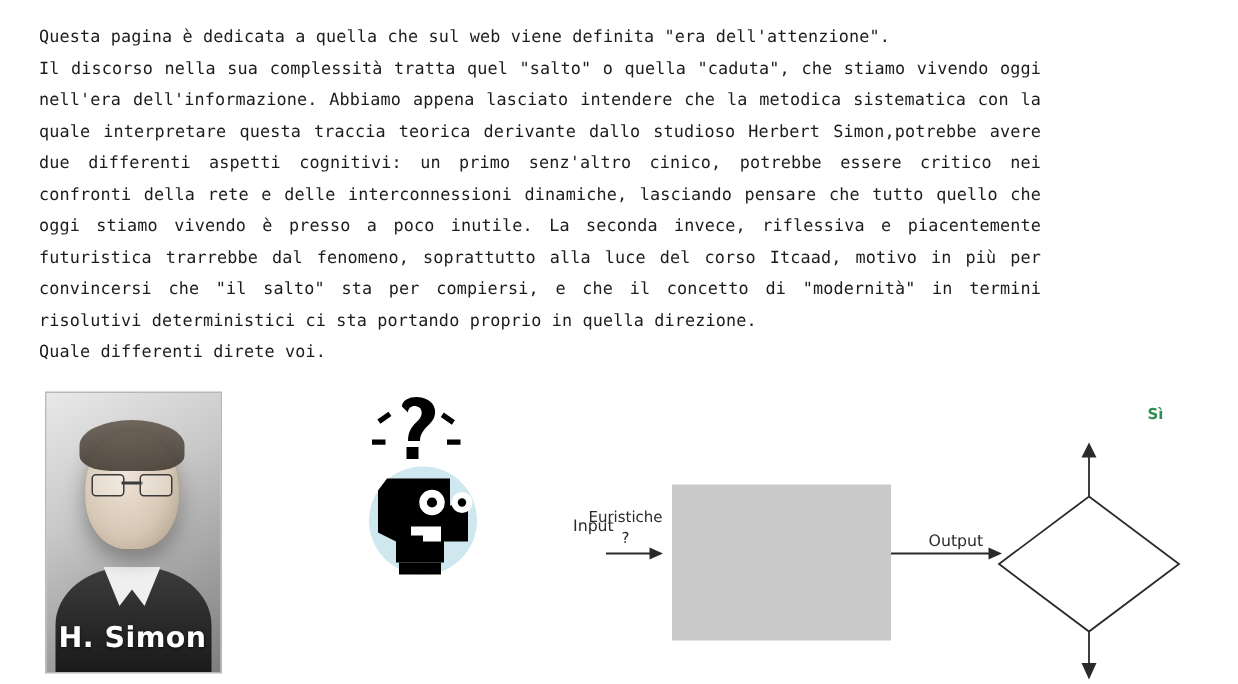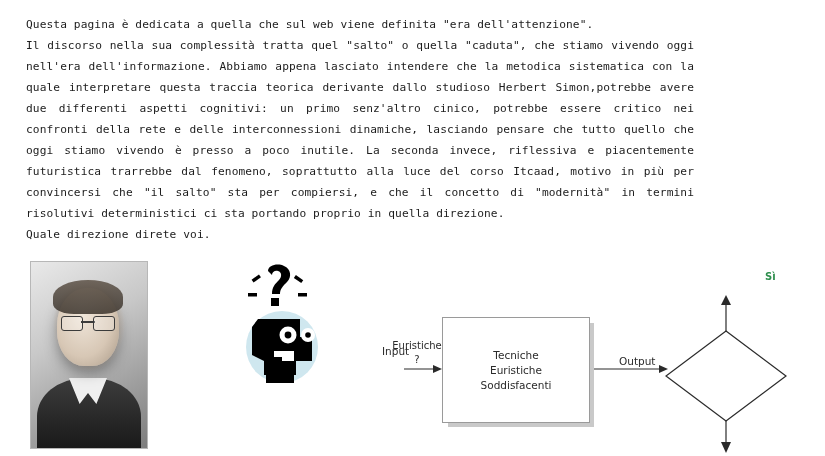--- a/index.html
+++ b/index.html
@@ -225,36 +225,37 @@
   }
 </style>
 </head>
 <body>
 
 <div class="page">
 
   <div class="body-text">
     <p class="para-line">Questa pagina è dedicata a quella che sul web viene definita "era dell'attenzione".</p>
     <p class="para-justify">Il discorso nella sua complessità tratta quel "salto" o quella "caduta", che stiamo vivendo oggi nell'era dell'informazione. Abbiamo appena lasciato intendere che la metodica sistematica con la quale interpretare questa traccia teorica derivante dallo studioso Herbert Simon,potrebbe avere due differenti aspetti cognitivi: un primo senz'altro cinico, potrebbe essere critico nei confronti della rete e delle interconnessioni dinamiche, lasciando pensare che tutto quello che oggi stiamo vivendo è presso a poco inutile. La seconda invece, riflessiva e piacentemente futuristica trarrebbe dal fenomeno, soprattutto alla luce del corso Itcaad, motivo in più per convincersi che  "il salto" sta per compiersi, e che il concetto di "modernità" in termini risolutivi deterministici ci sta portando proprio in quella direzione.</p>
-    <p class="para-line">Quale direzione direte voi.</p>
+    <p class="para-line">Quale differenti direte voi.</p>
   </div>
 
   <div class="figure-area">
 
     <div class="portrait">
       <div class="bg"></div>
       <div class="body-sil"></div>
       <div class="collar"></div>
       <div class="head"></div>
       <div class="hair"></div>
       <div class="glasses">
         <div class="lens l"></div>
         <div class="bridge"></div>
         <div class="lens r"></div>
       </div>
+      <div class="portrait-caption">H. Simon</div>
     </div>
 
     <div class="thinker">
       <div class="circle"></div>
       <svg width="120" height="135" viewBox="0 0 120 135">
 
         <path d="M34 8 C34 2, 44 0, 50 3 C57 6, 58 14, 53 19 C49 23, 46 26, 46 31
                  L38 31 C38 24, 41 21, 45 17 C48 14, 48 9, 44 8 C41 7, 38 9, 38 12 Z" fill="#000000"></path>
         <rect x="37" y="35" width="8" height="8" fill="#000000"></rect>
 
@@ -274,27 +275,20 @@
 
         <rect x="32" y="112" width="28" height="8" fill="#000000"></rect>
       </svg>
     </div>
 
     <div class="flow">
       <span class="flow-label" style="left:6px; top:58px;">Input</span>
       <span class="flow-label" style="left:243px; top:68px;text-align:center;">Output</span>
 
       <div class="proc-shadow"></div>
-      <div class="proc-box">
-        <div class="proc-text">
-          <div>Tecniche</div>
-          <div>Euristiche</div>
-          <div>Soddisfacenti</div>
-        </div>
-      </div>
 
       <svg width="460" height="180" viewBox="0 0 460 180" style="position:absolute; left:0; top:0;">
 
         <line x1="42" y1="82" x2="76" y2="82" stroke="#2a2a2a" stroke-width="1.2"></line>
         <polygon points="80,82 71,78 71,86" fill="#2a2a2a"></polygon>
 
         <line x1="232" y1="82" x2="302" y2="82" stroke="#2a2a2a" stroke-width="1.2"></line>
         <polygon points="306,82 297,78 297,86" fill="#2a2a2a"></polygon>
 
         <polygon points="364,44 424,89 364,134 304,89" fill="#ffffff" stroke="#2a2a2a" stroke-width="1.2"></polygon>

